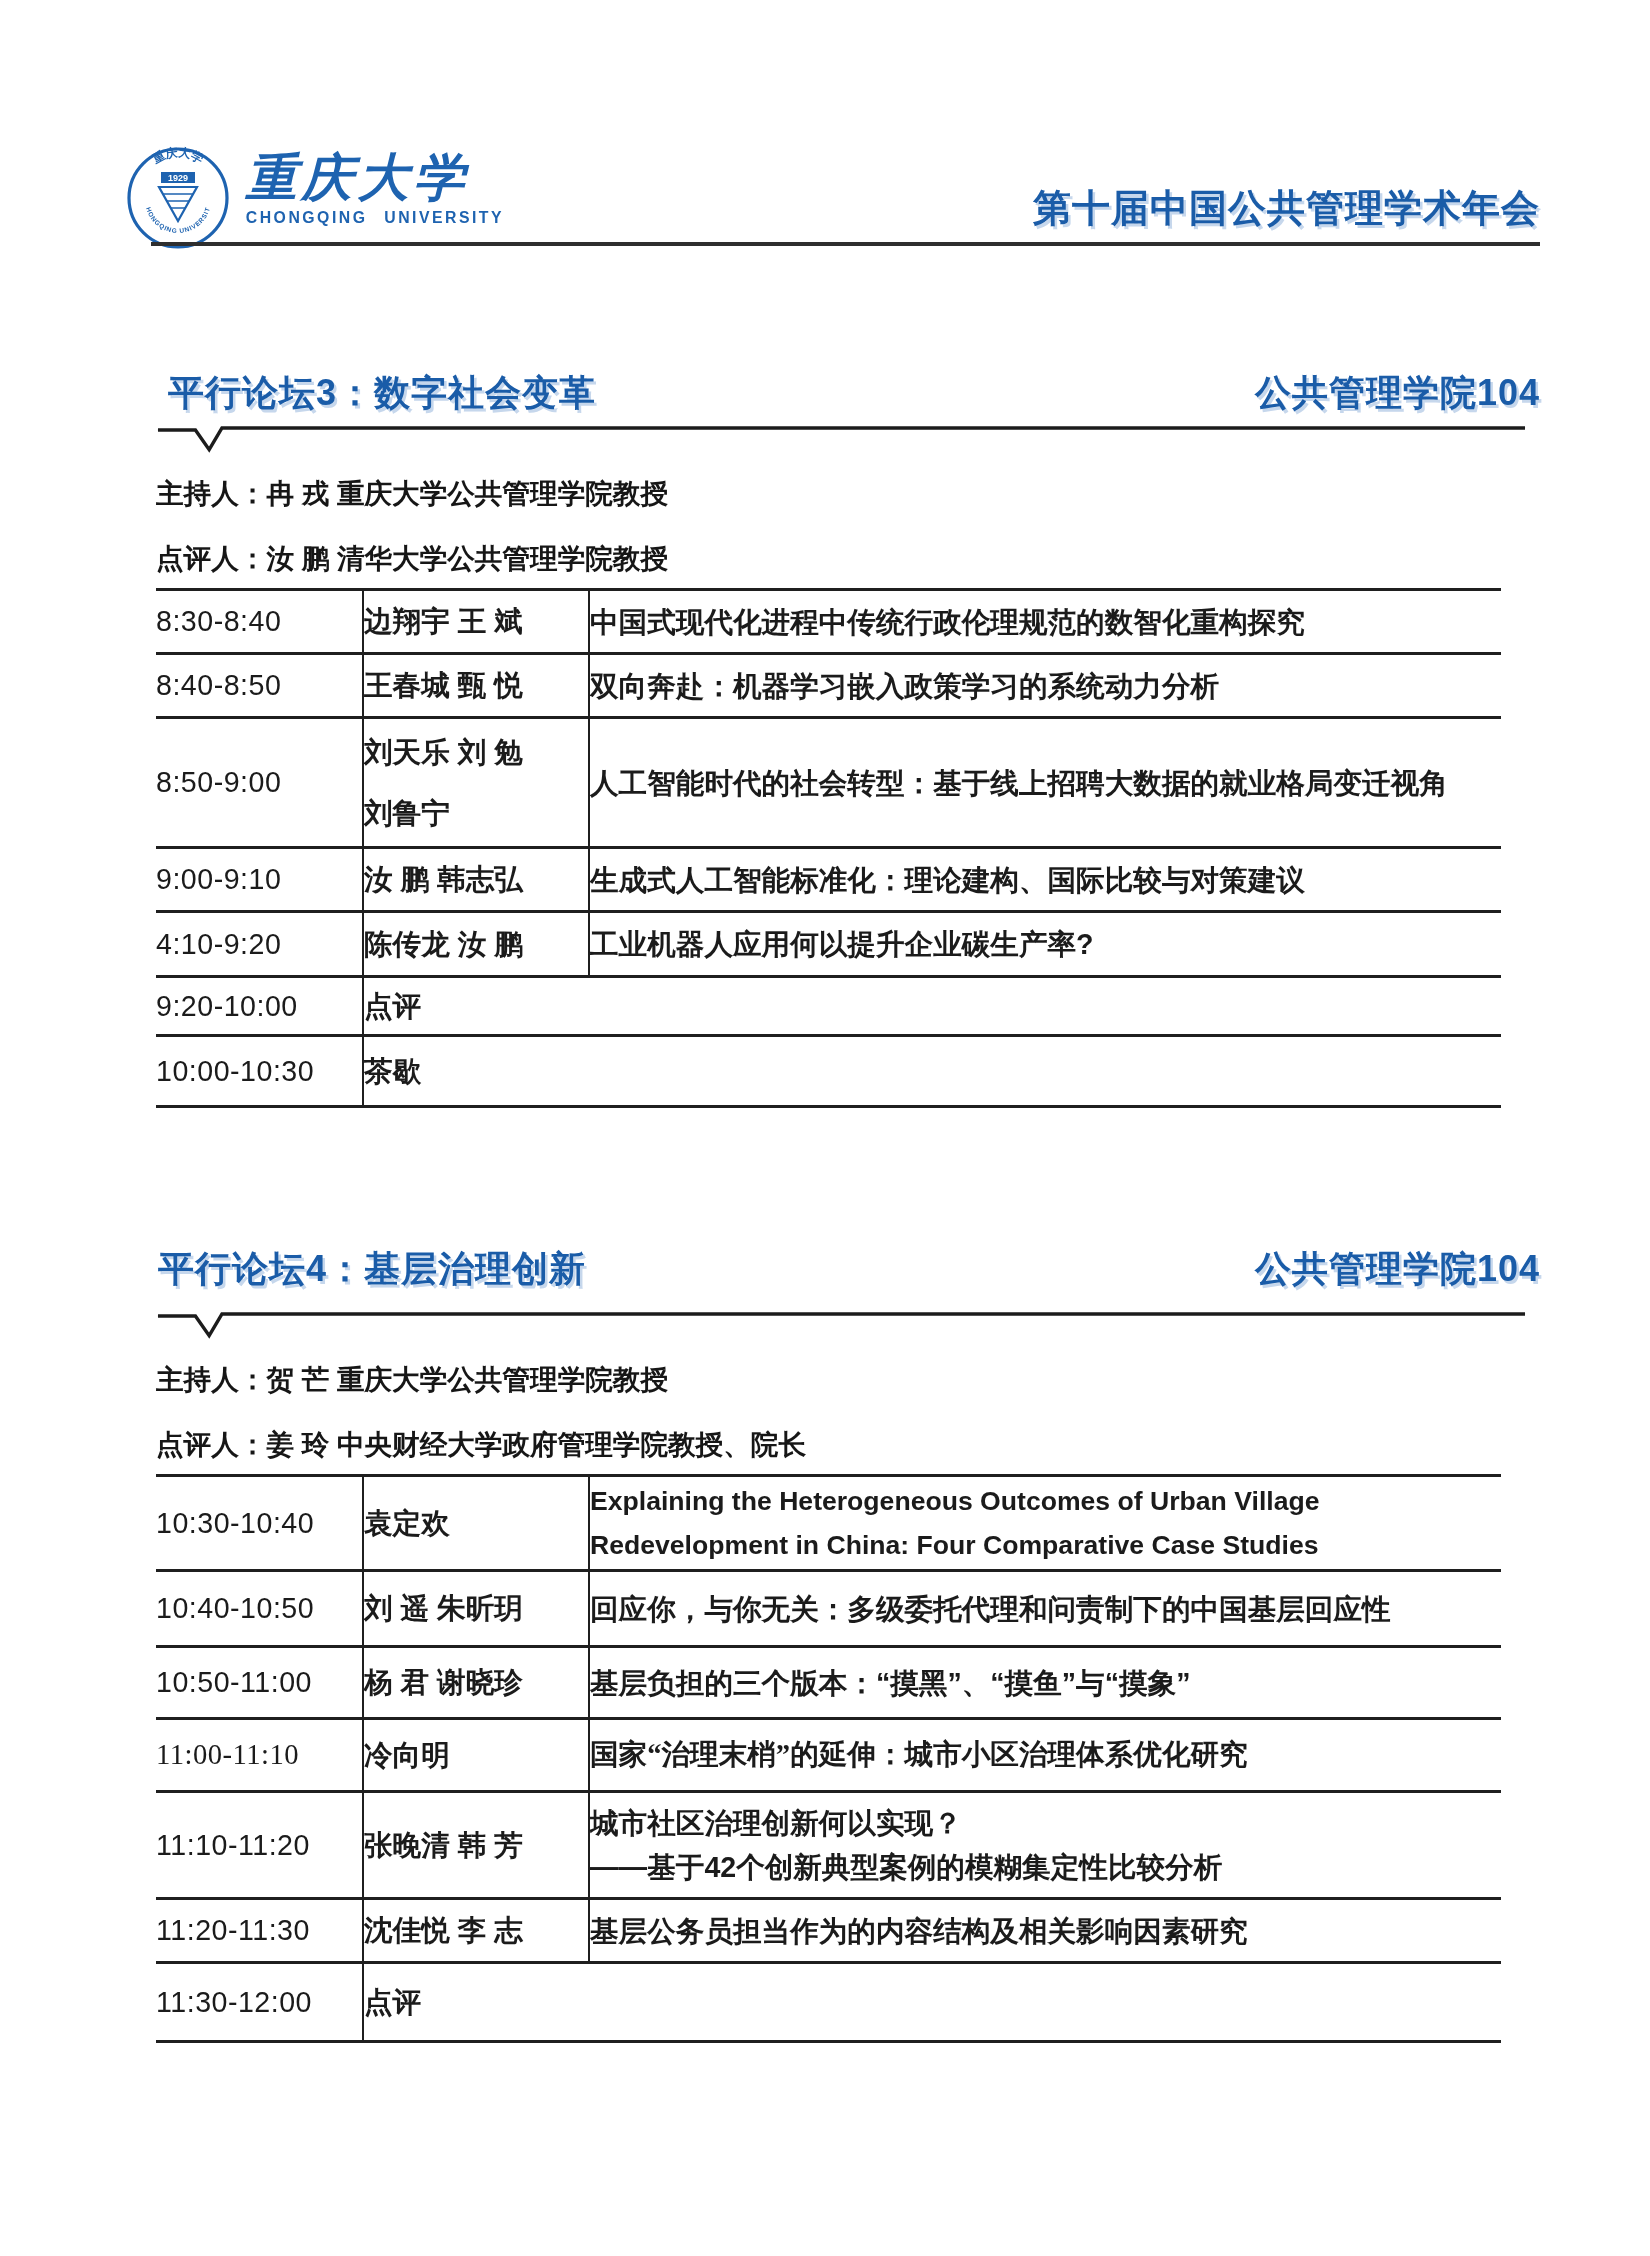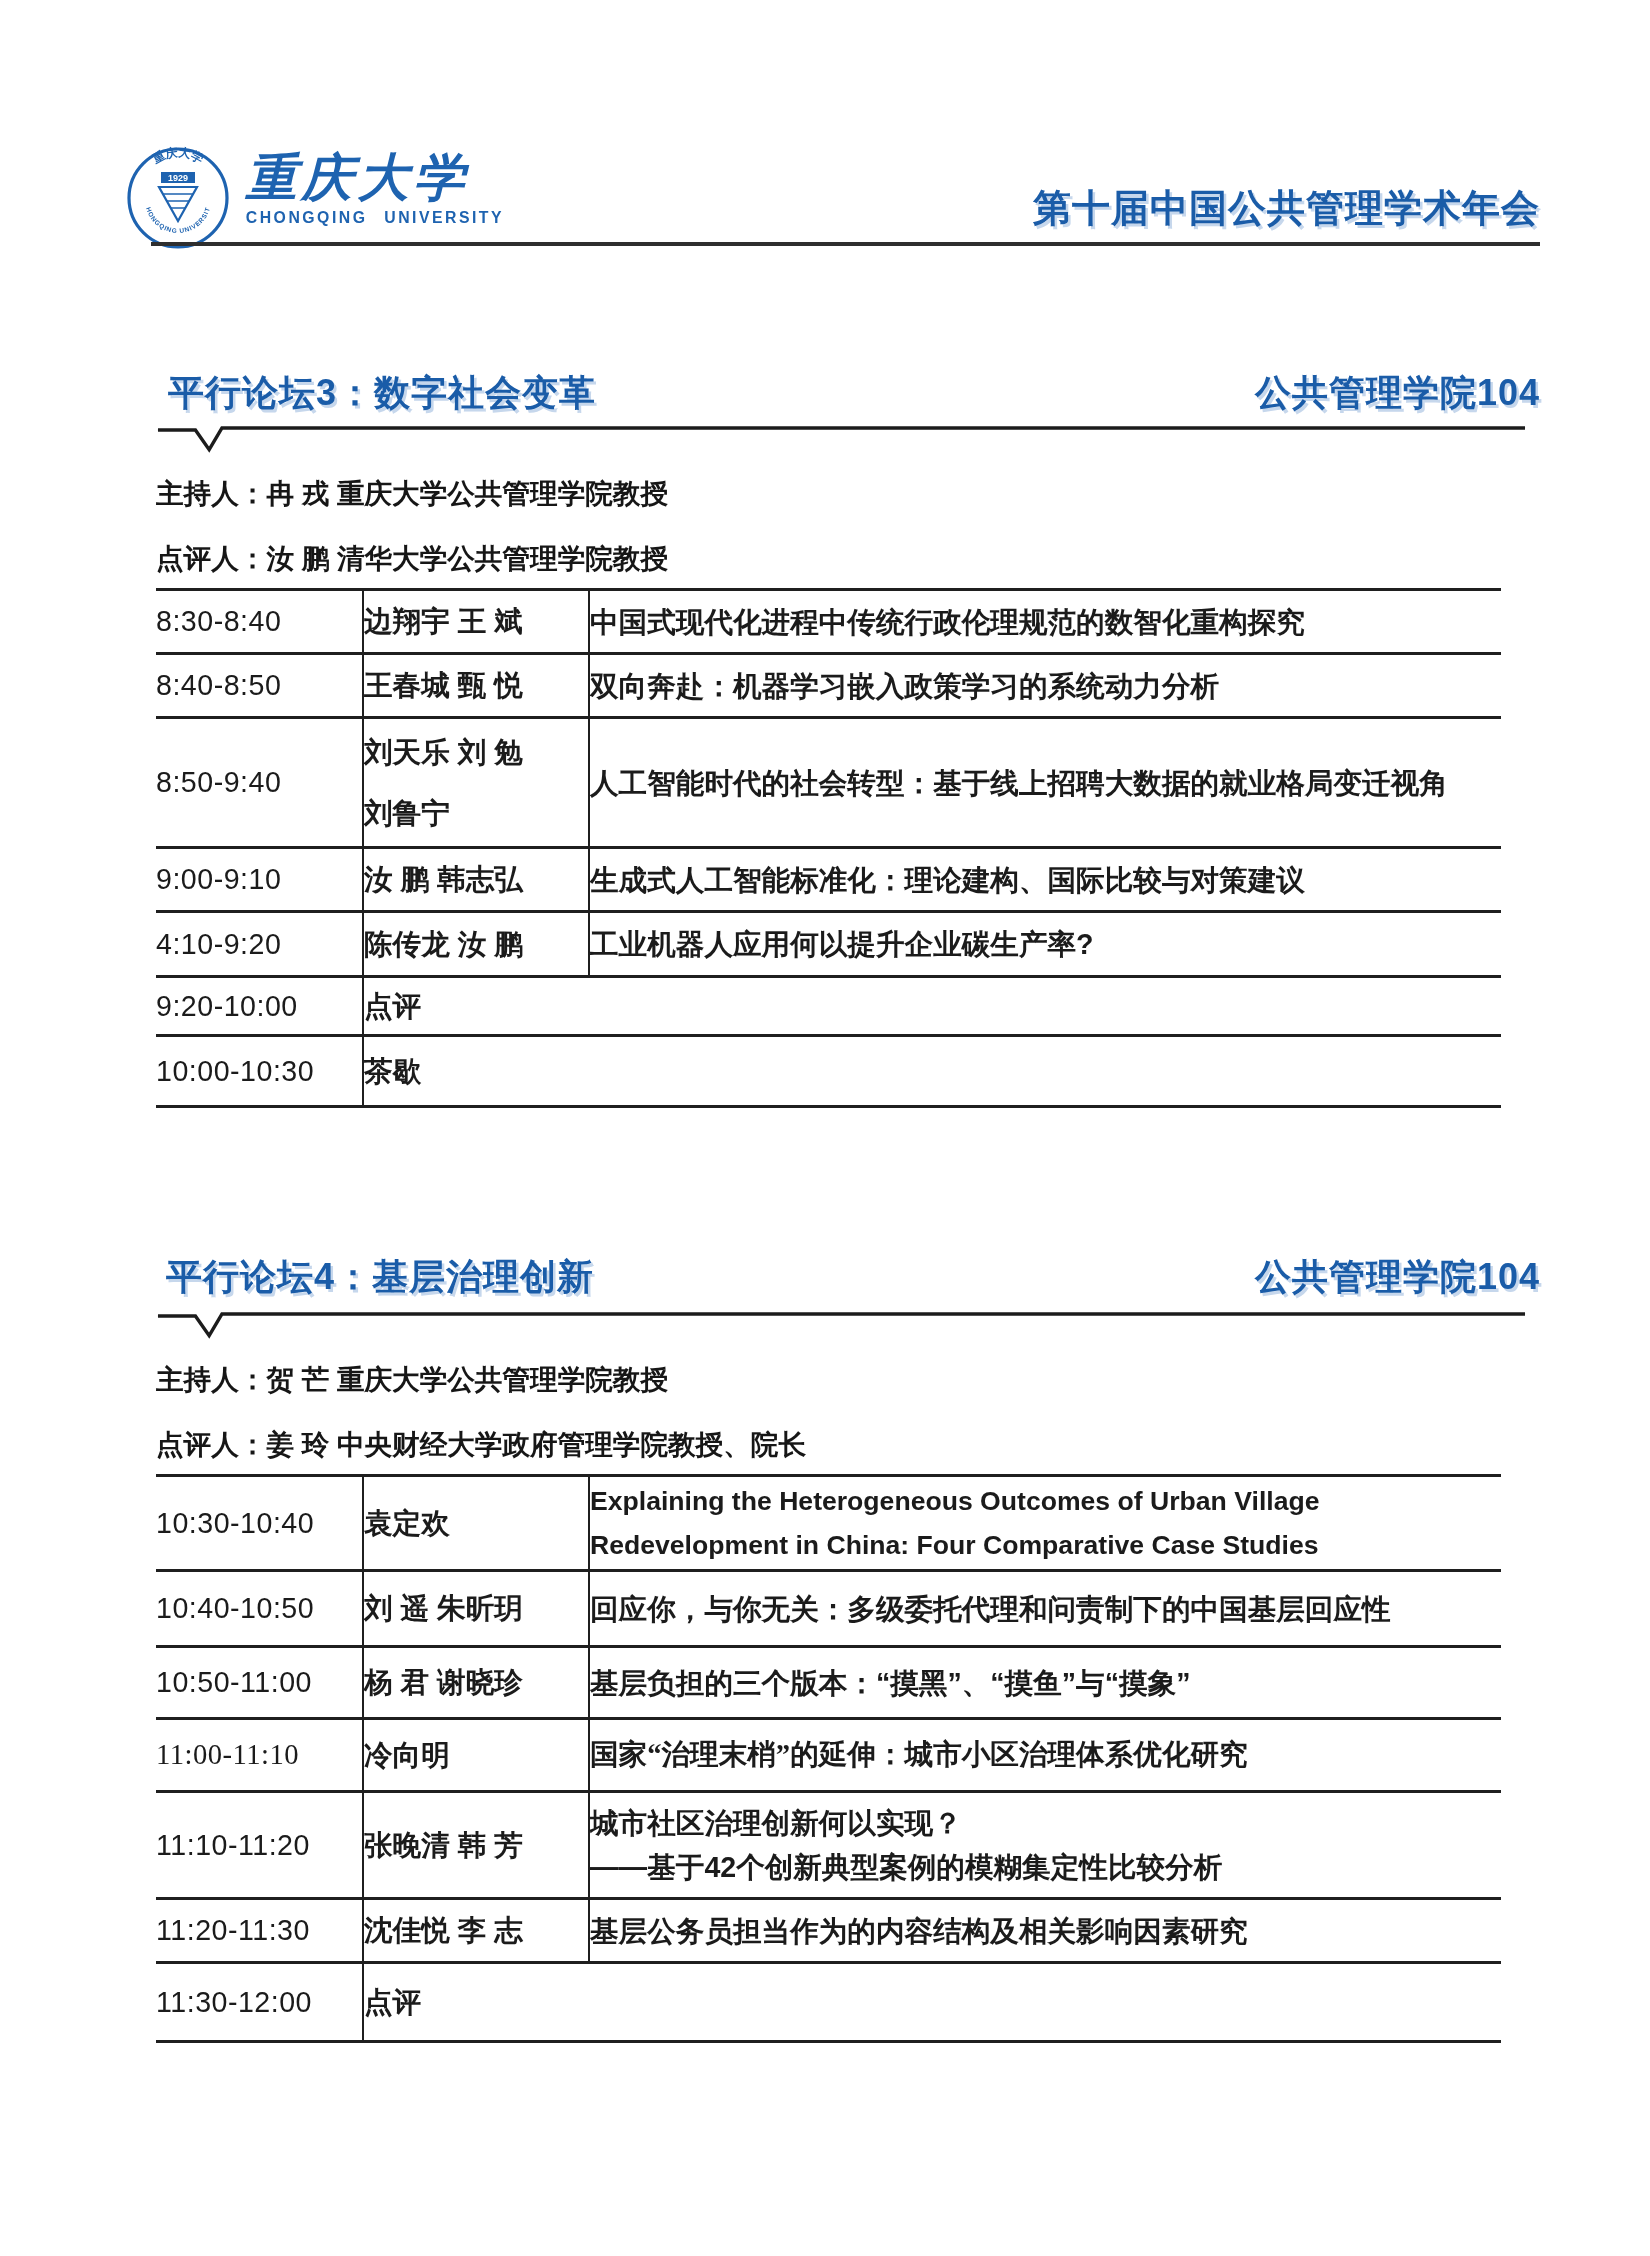--- a/index.html
+++ b/index.html
@@ -117,21 +117,21 @@
           <tr style="height: 64px;">
             <td class="time">8:40-8:50</td>
             <td class="names">
               <div class="cell-line">王春城 甄 悦</div>
             </td>
             <td class="title-cell">
               <div class="cell-line">双向奔赴：机器学习嵌入政策学习的系统动力分析</div>
             </td>
           </tr>
           <tr style="height: 130px;">
-            <td class="time">8:50-9:40</td>
+            <td class="time">8:50-9:00</td>
             <td class="names">
               <div class="cell-line">刘天乐 刘 勉</div>
               <div class="cell-line">刘鲁宁</div>
             </td>
             <td class="title-cell">
               <div class="cell-line">人工智能时代的社会转型：基于线上招聘大数据的就业格局变迁视角</div>
             </td>
           </tr>
           <tr style="height: 63px;">
             <td class="time">9:00-9:10</td>
@@ -158,21 +158,21 @@
           <tr style="height: 71px;">
             <td class="time">10:00-10:30</td>
             <td colspan="2" class="merged">茶歇</td>
           </tr>
         </tbody>
     </table>
   </section>
 
   <section class="forum" style="top:1243px;">
     <div class="forum-head">
-      <h2 class="forum-title" style="margin:10px">平行论坛4：基层治理创新</h2>
+      <h2 class="forum-title" style="margin:2px">平行论坛4：基层治理创新</h2>
       <div class="forum-venue">公共管理学院104</div>
     </div>
     <svg class="notch-line" viewBox="0 0 1392 30" preserveAspectRatio="none">
       <polyline points="2,6 40,6 54,26 67,4 1390,4" fill="none" stroke="#1c1c1c" stroke-width="3.5"></polyline>
     </svg>
     <div class="host-line host">主持人：贺 芒 重庆大学公共管理学院教授</div>
     <div class="host-line commentator">点评人：姜 玲 中央财经大学政府管理学院教授、院长</div>
     <table class="schedule">
       <colgroup>
           <col style="width:207px">

